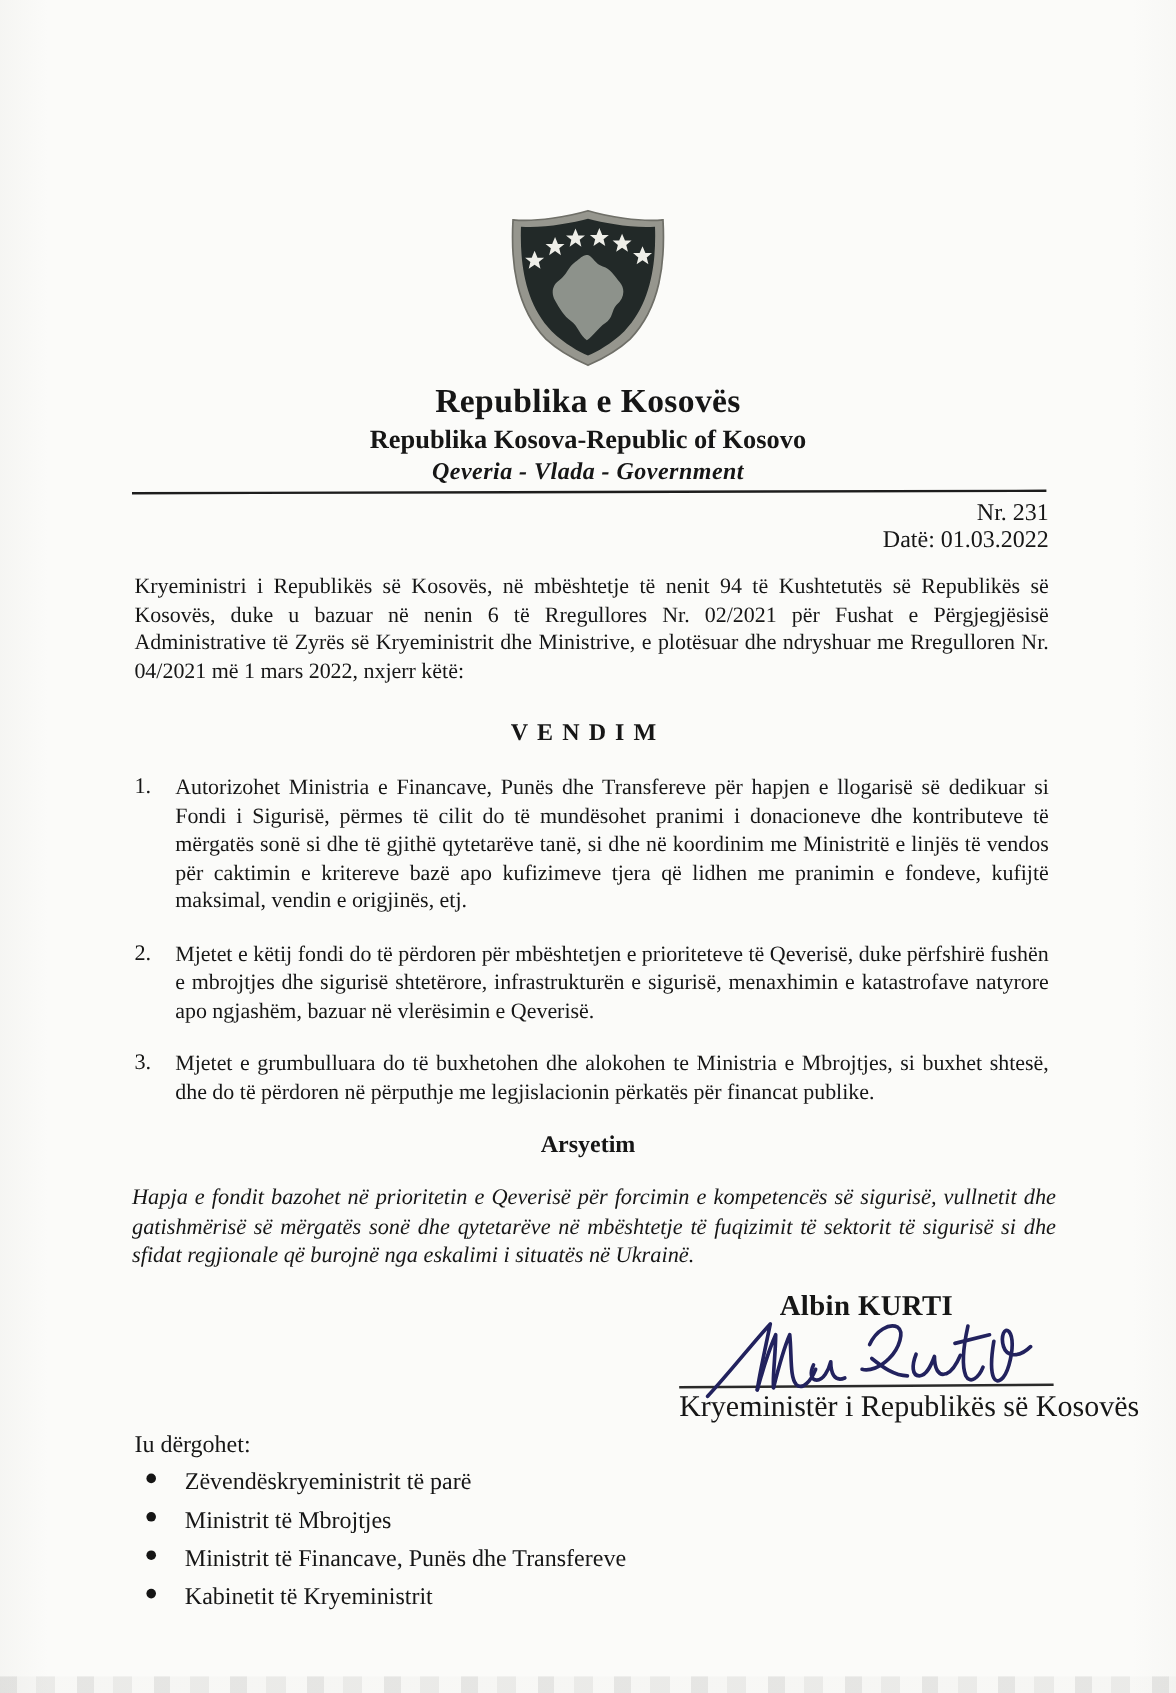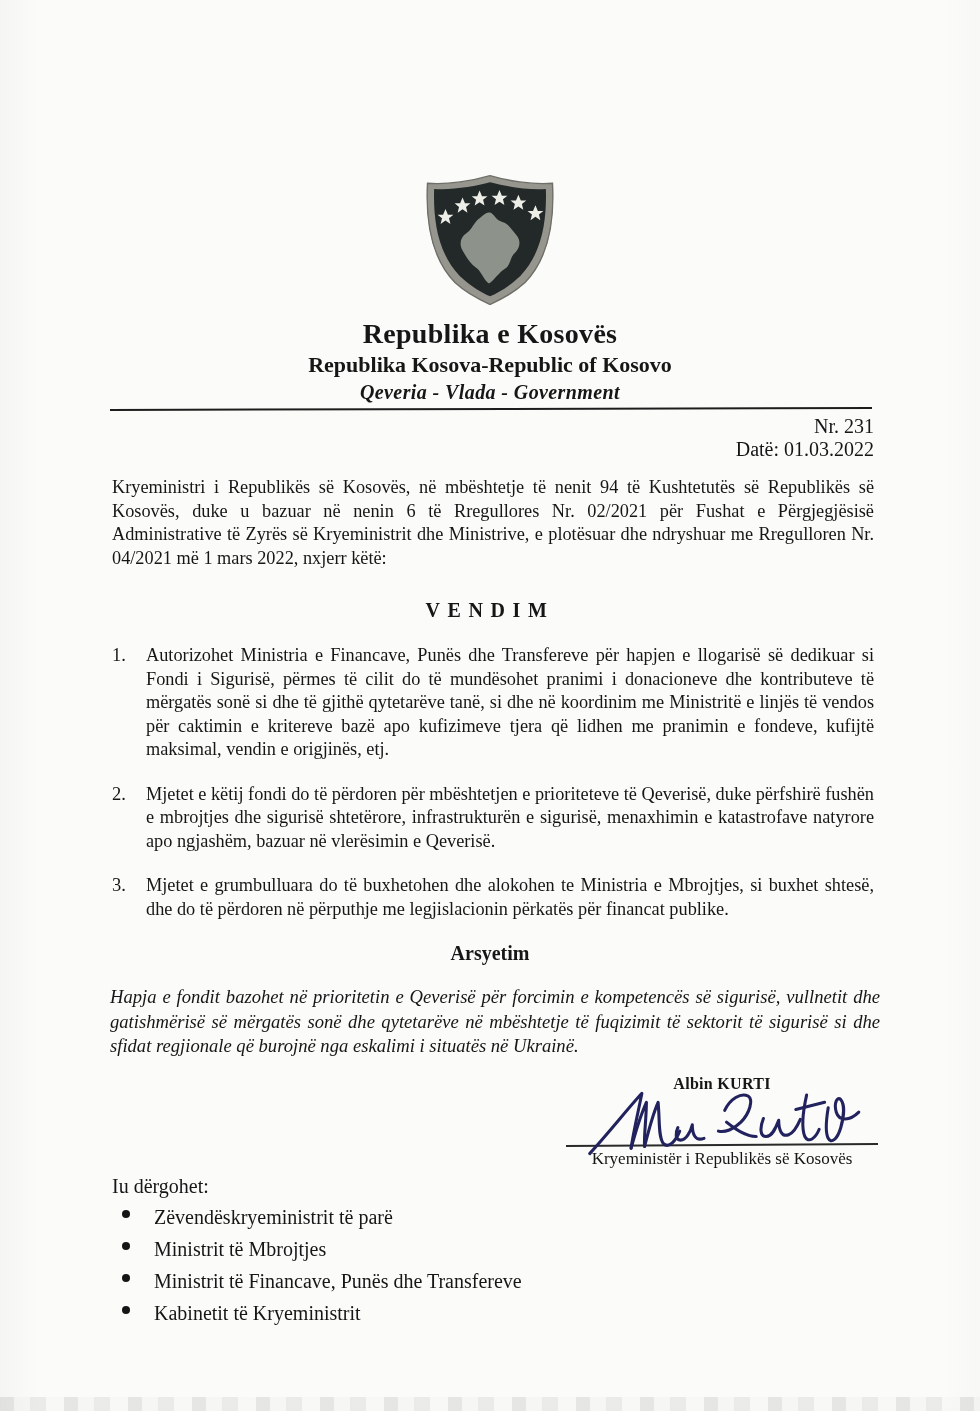--- a/index.html
+++ b/index.html
@@ -69,24 +69,24 @@
   .justification{
     margin:20px 100px 0 110px;
     font-size:18.6px; line-height:24.5px;
     font-style:italic; text-align:justify;
   }
 
   .signature-block{
     width:312px; margin:16px 102px 0 auto;
     text-align:center; position:relative;
   }
-  .signature-name{ font-size:16px; font-weight:bold; letter-spacing:.3px;text-align:center;}
+  .signature-name{ font-size:24px; font-weight:bold; letter-spacing:.3px;text-align:center;}
   .signature-ink{ display:block; margin:-6px auto -15px; position:relative; z-index:2;}
   .signature-rule{ border:none; border-top:2px solid #2a2a2a; margin:0; transform:rotate(-.4deg);}
-  .signature-title{ font-size:17px; margin-top:3px; white-space:nowrap;}
+  .signature-title{ font-size:25px; margin-top:3px; white-space:nowrap;}
 
   .distribution{ margin:6px 0 0 112px; font-size:20px;}
   .distribution-heading{ margin-bottom:6px; }
   .recipient{ display:flex; align-items:baseline; margin-bottom:6px; line-height:26px;}
   .recipient .bullet{
     width:8px;height:8px;border-radius:50%;
     background:#151515; flex:0 0 8px;
     margin:0 24px 0 10px; position:relative; top:-3px;
     align-self:center;
   }

